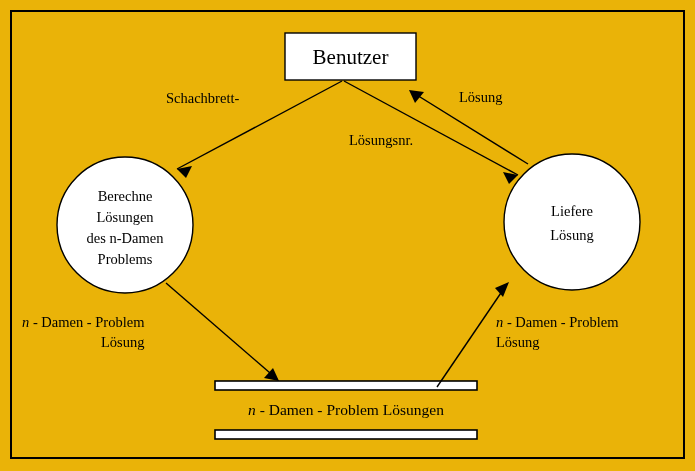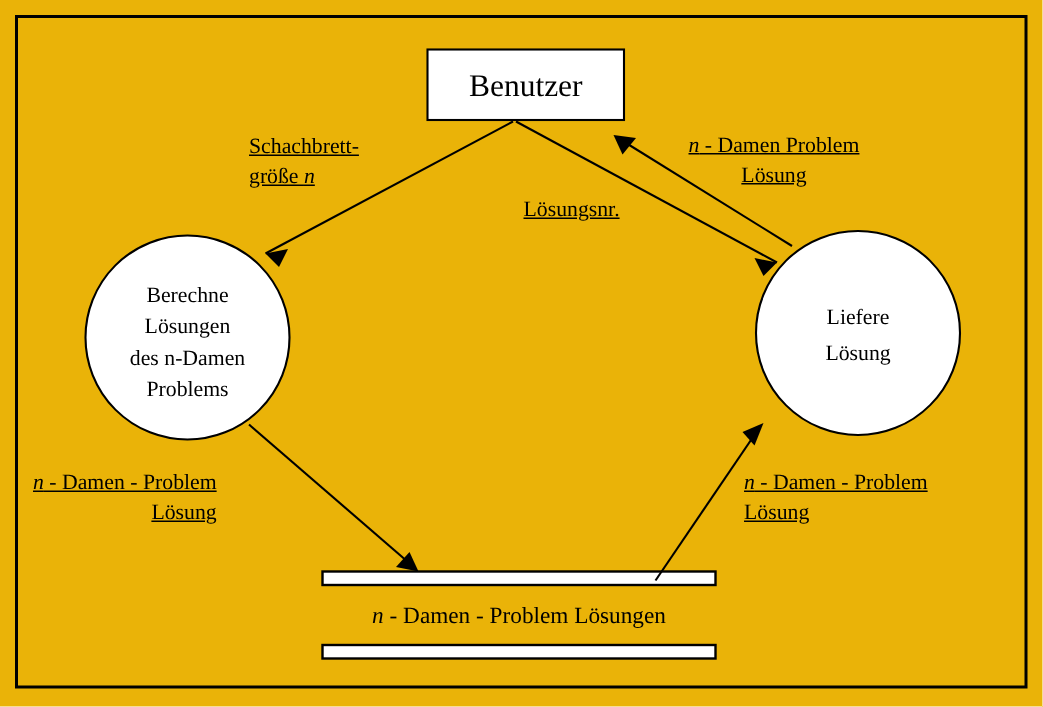--- a/index.html
+++ b/index.html
@@ -62,21 +62,20 @@
   .store-text {
     font-size: 15.5px;
   }
   .flow-label {
     position: absolute;
     font-family: "Liberation Serif", "DejaVu Serif", serif;
     font-size: 14.5px;
     color: #000000;
     line-height: 1.35;
     white-space: nowrap;
-    text-decoration: underline;
   }
   .flow-label .ital {
     font-style: italic;
   }
   .lbl-left-top {
     left: 166px;
     top: 89px;
     text-align: left;
   }
   .lbl-left-top .line2 {
@@ -159,25 +158,23 @@
 
     <g>
       <line class="flow-line" x1="437" y1="387" x2="507" y2="284"></line>
       <polygon class="arrow-head" points="509,282 495,288 503,297"></polygon>
     </g>
 
   </svg>
 
   <div class="flow-label lbl-left-top">
     <div class="line1">Schachbrett-</div>
-    <div class="line2"><span>größe </span><span class="ital">n</span></div>
   </div>
 
   <div class="flow-label lbl-right-top">
-    <div class="line1"><span class="ital">n</span><span> - Damen Problem</span></div>
     <div class="line2">Lösung</div>
   </div>
 
   <div class="flow-label lbl-mid">
     <div class="line1">Lösungsnr.</div>
   </div>
 
   <div class="flow-label lbl-left-bottom">
     <div class="line1"><span class="ital">n</span><span> - Damen - Problem</span></div>
     <div class="line2">Lösung</div>

